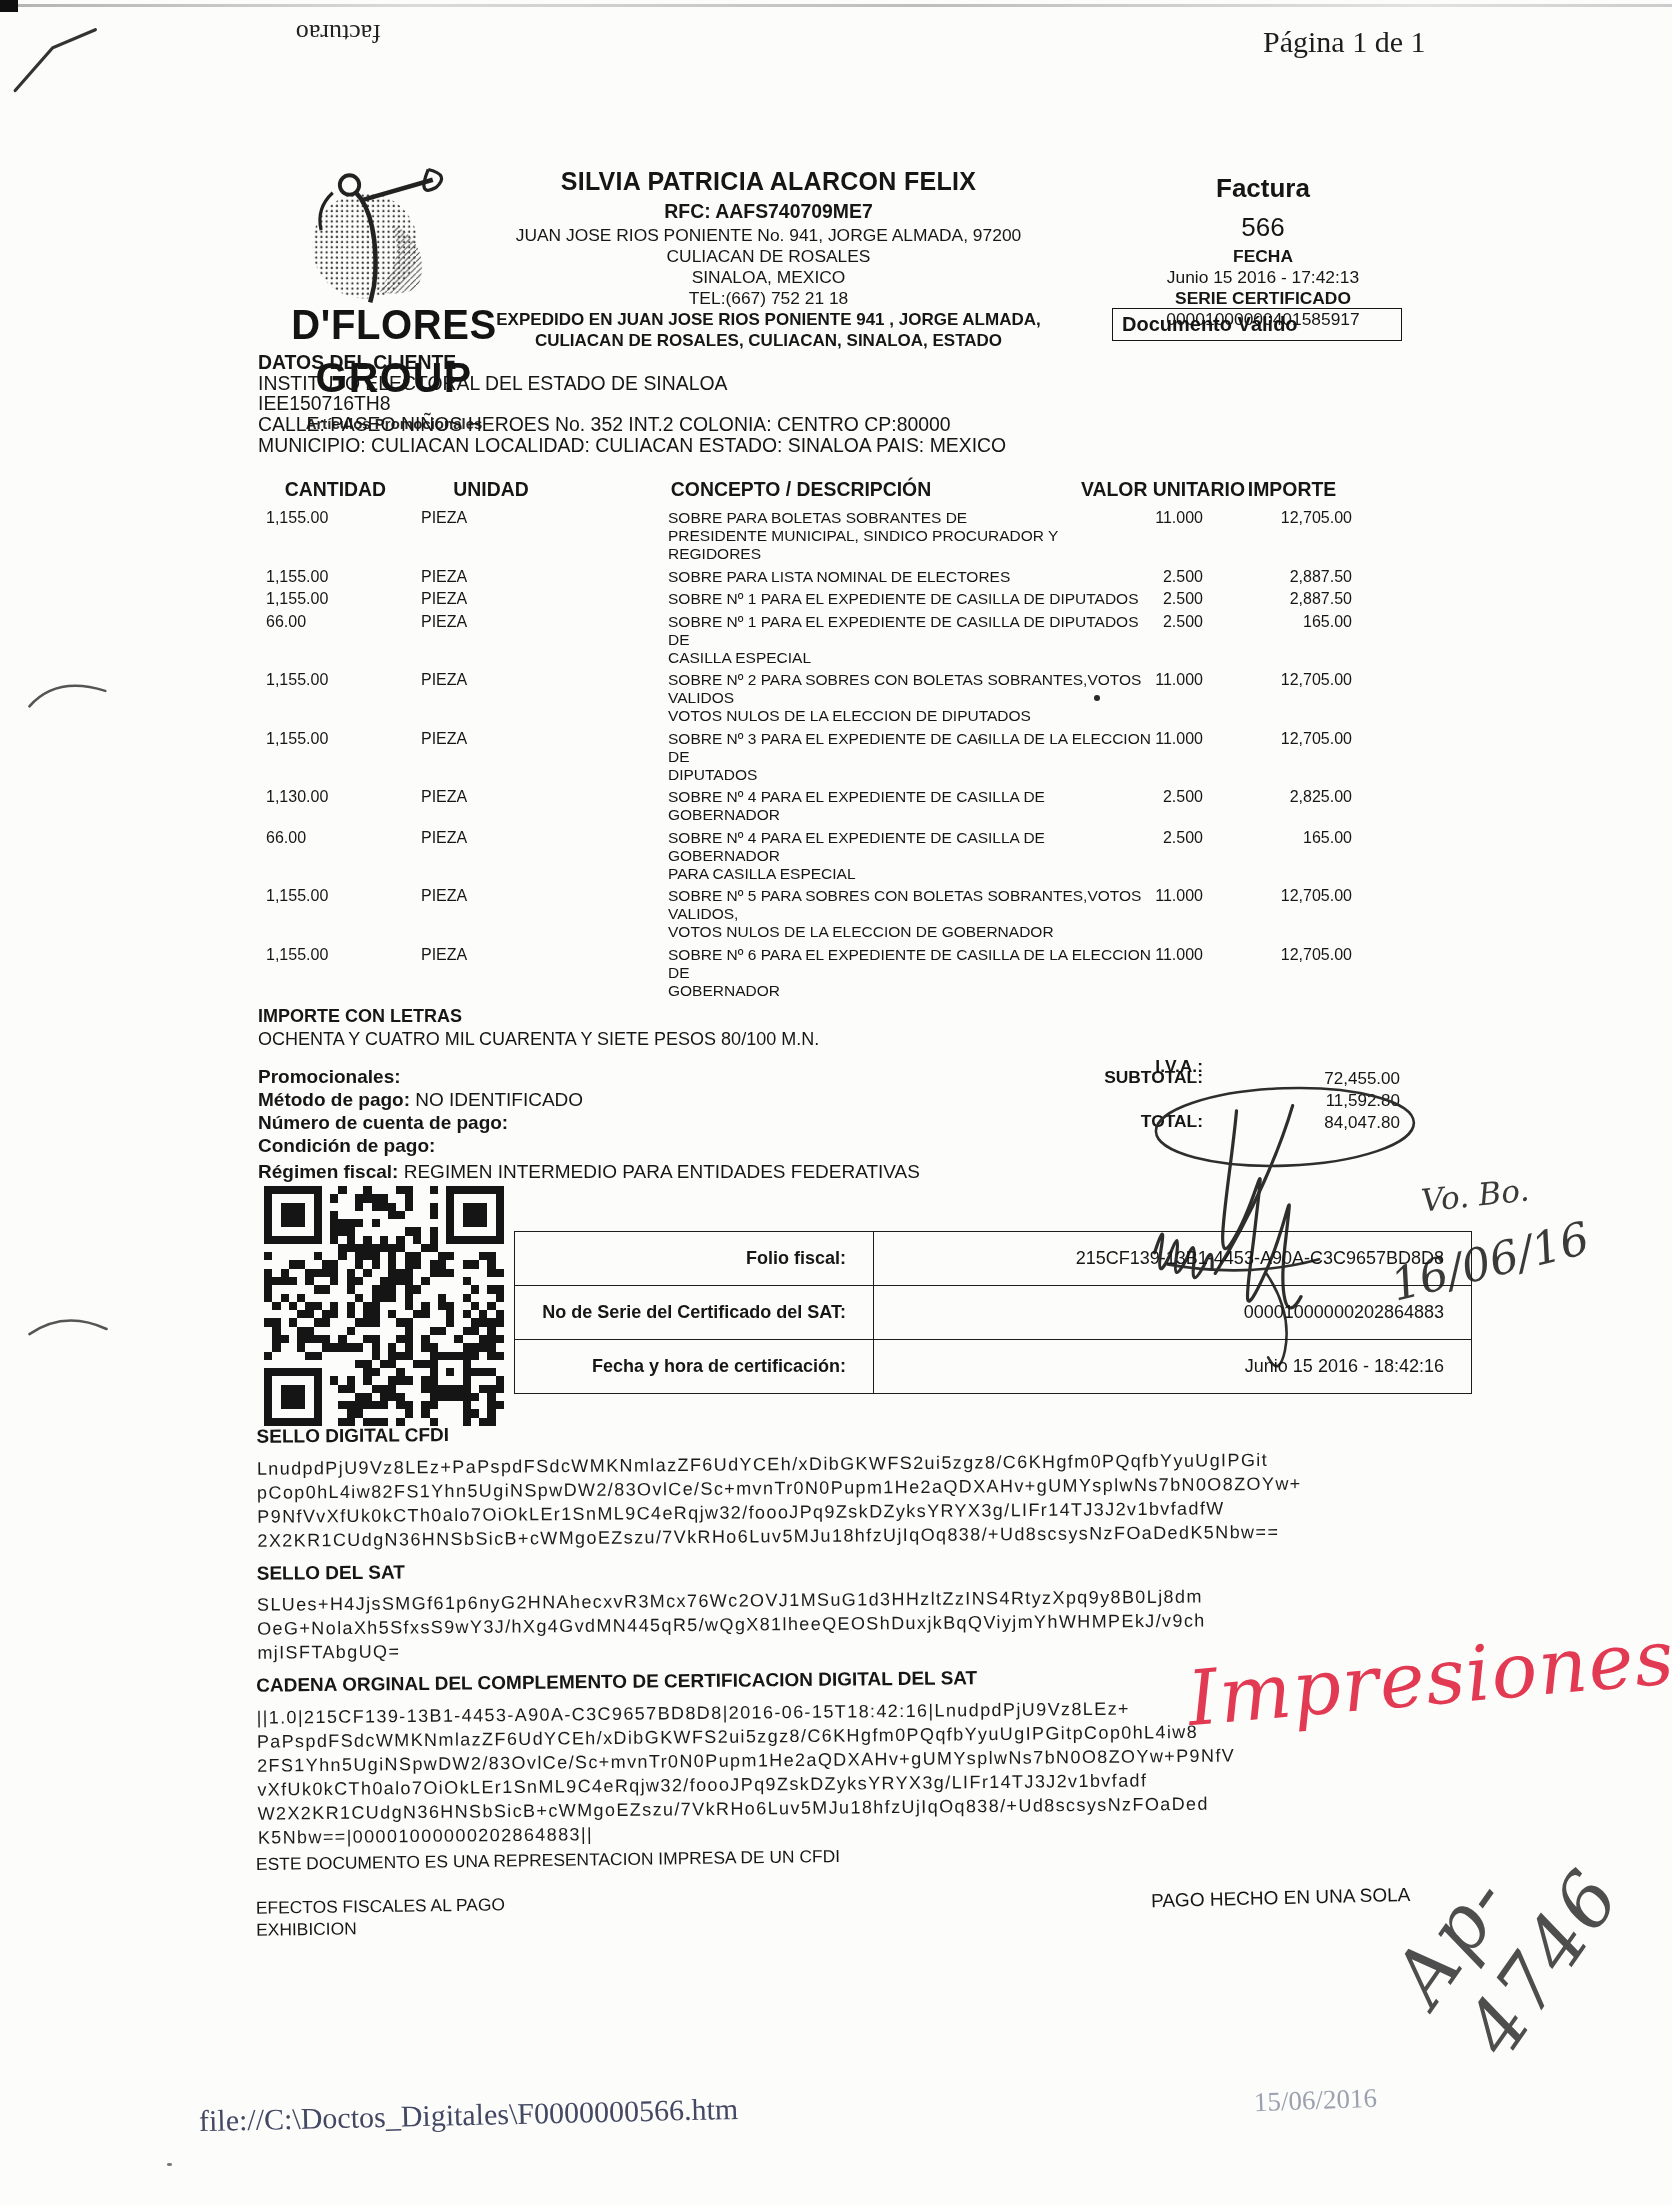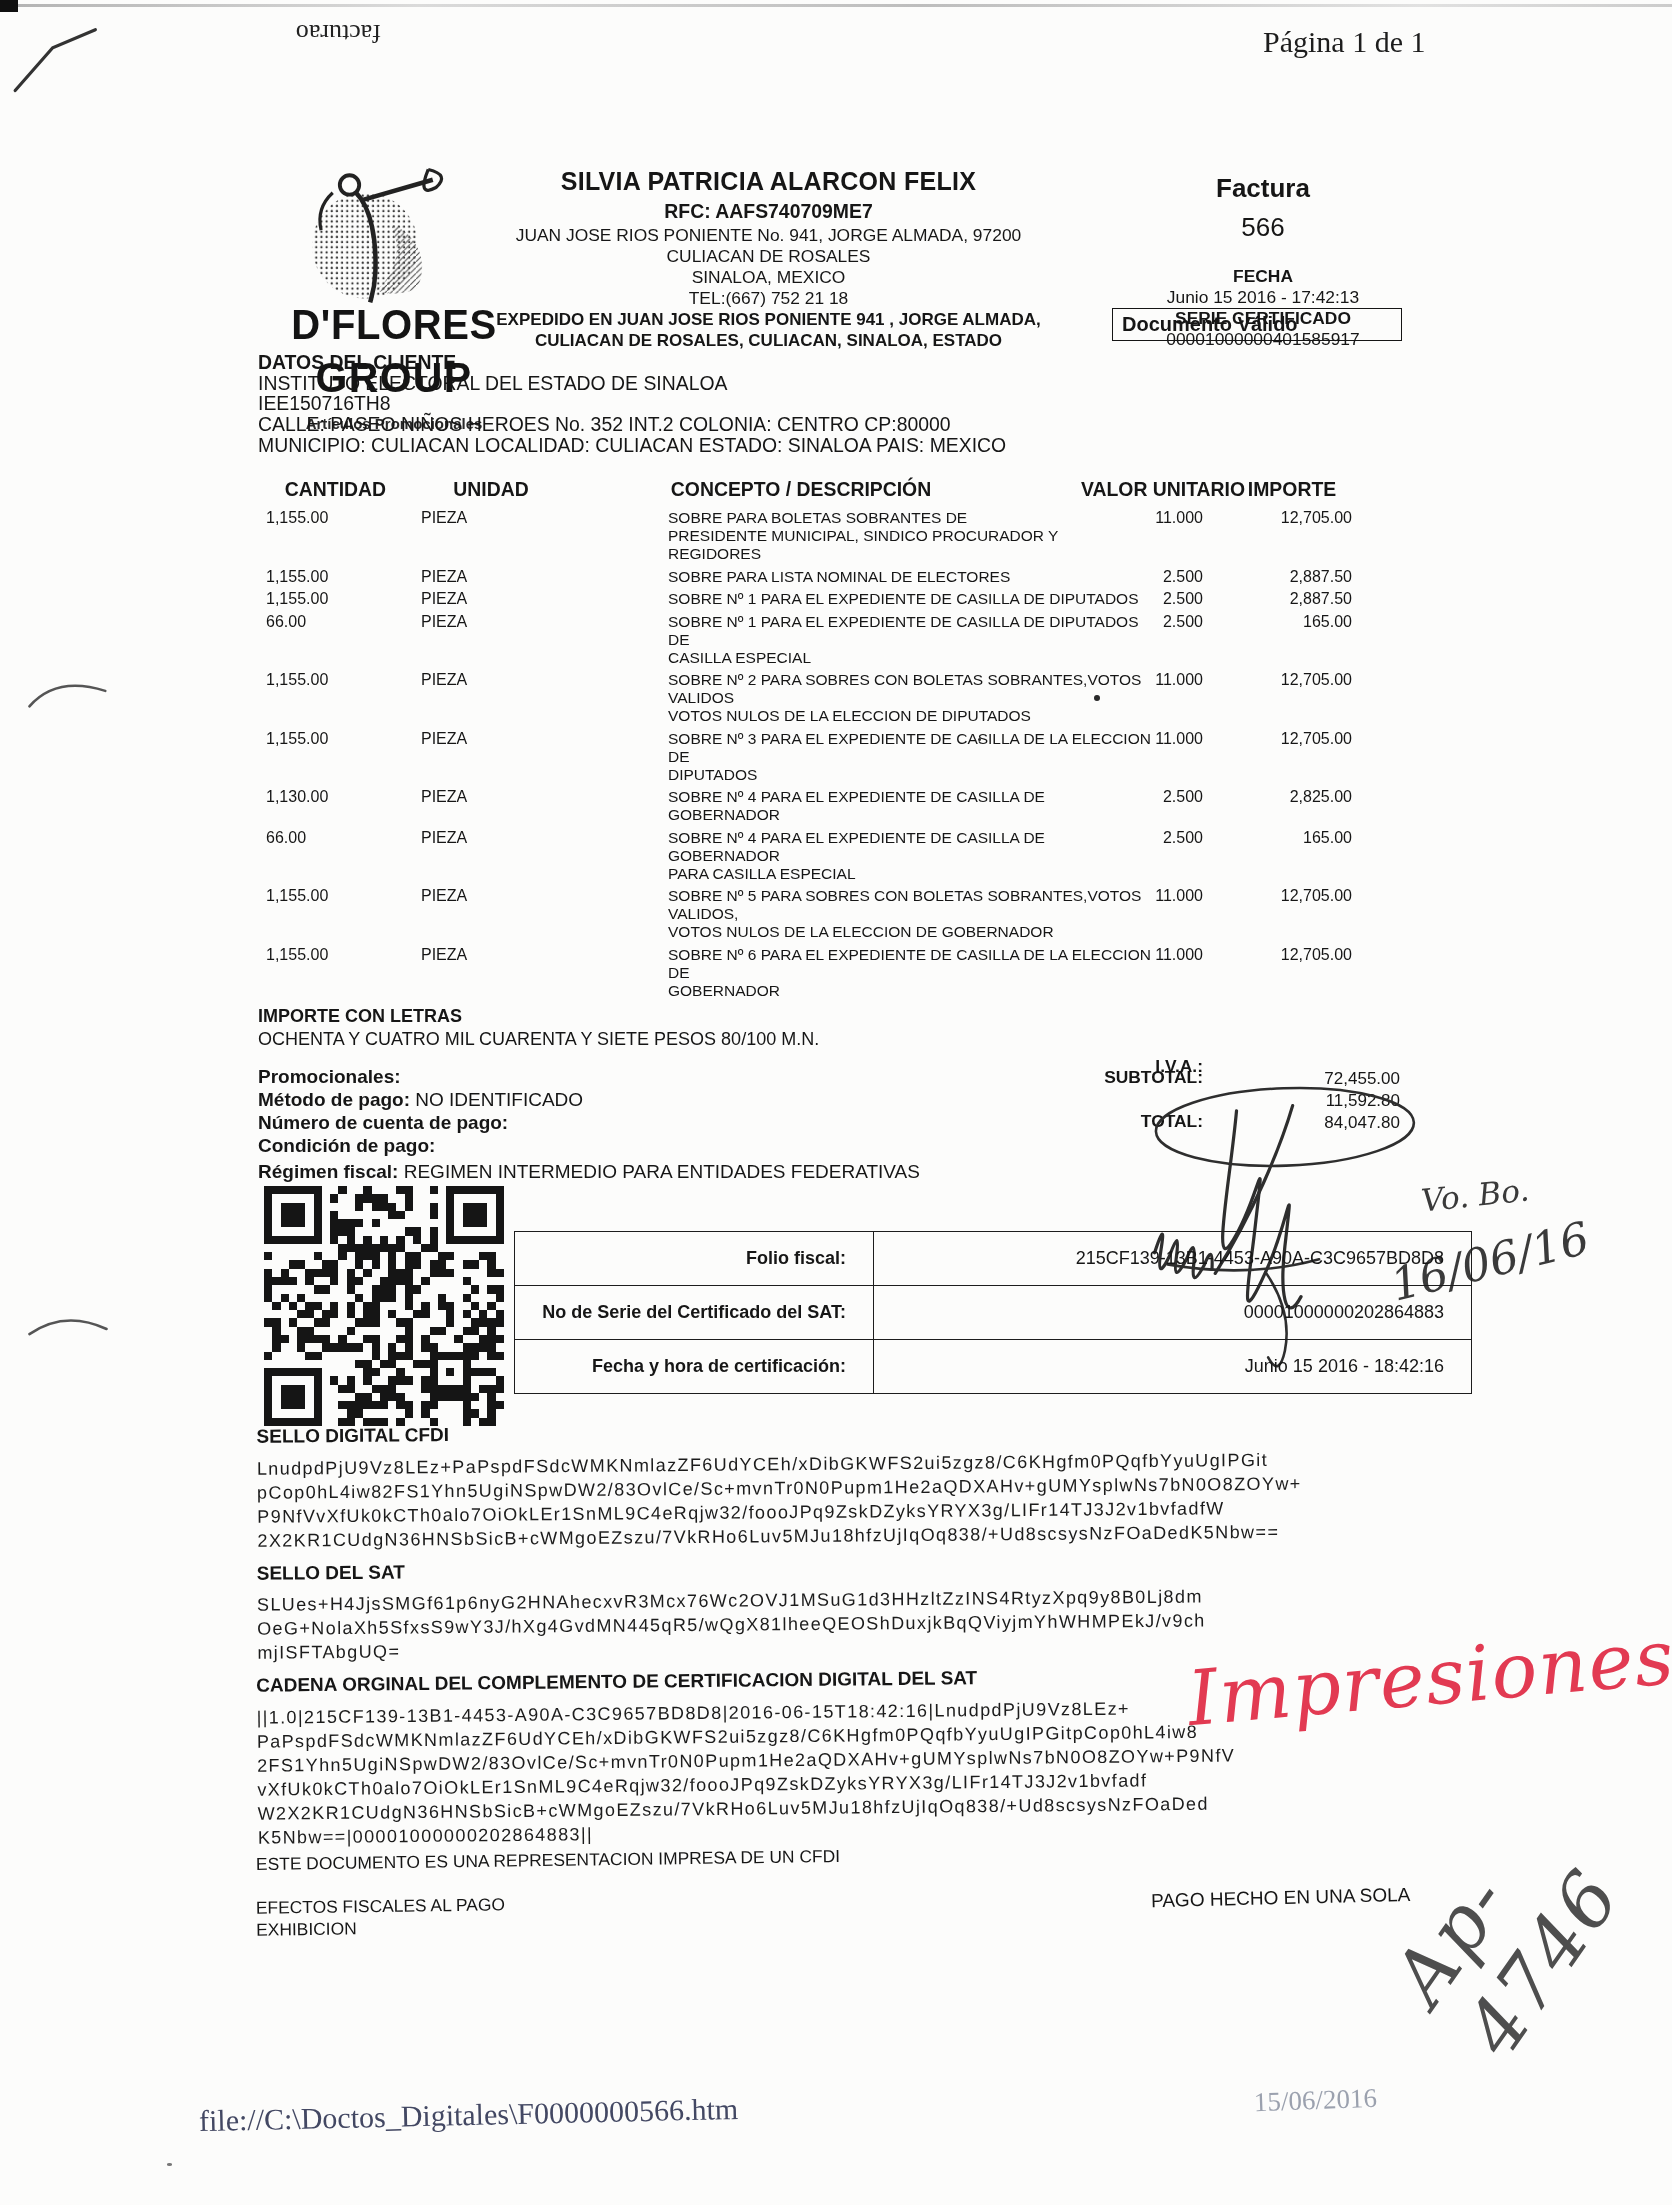--- a/index.html
+++ b/index.html
@@ -110,21 +110,21 @@
   </div>
   <div class="abs ctr b expedido" style="left:413px;top:309px;width:711px">
 
   <div>EXPEDIDO EN JUAN JOSE RIOS PONIENTE 941 , JORGE ALMADA,</div>
       <div>CULIACAN DE ROSALES, CULIACAN, SINALOA, ESTADO</div>
     </div>
 
   <div class="abs ctr" style="left:1111px;top:173px;width:304px">
     <div class="b fact-title">Factura</div>
     <div class="fact-num" style="margin-top:7.8px">566</div>
-    <div class="b meta-sm" style="margin-top:23px">FECHA</div>
+    <div class="b meta-sm" style="margin-top:3px">FECHA</div>
     <div class="meta-sm">Junio 15 2016 - 17:42:13</div>
     <div class="b meta-sm">SERIE CERTIFICADO</div>
     <div class="meta-sm">00001000000401585917</div>
   </div>
   <div class="abs stamp-box" style="left:1112px;top:308px;width:279px">Documento Válido</div>
 
   <div class="abs" style="left:258px;top:352px;width:969px">
     <div class="b client">DATOS DEL CLIENTE</div>
     <div class="client">
 

